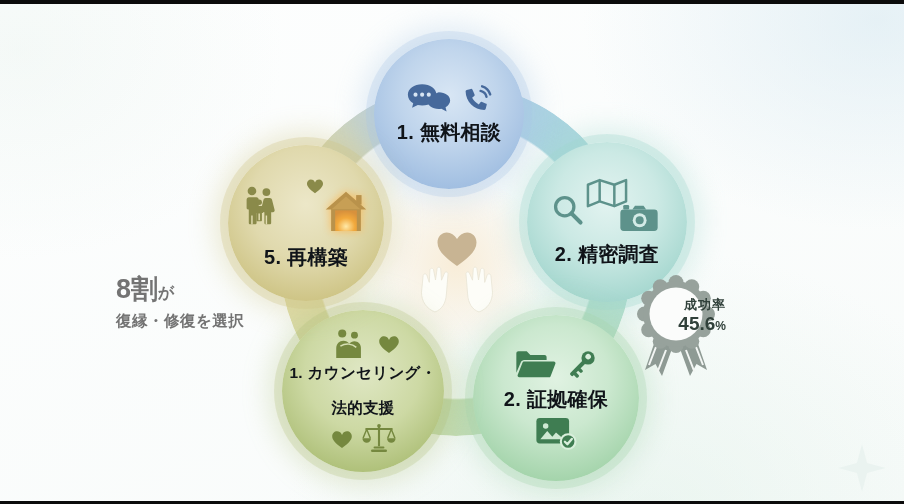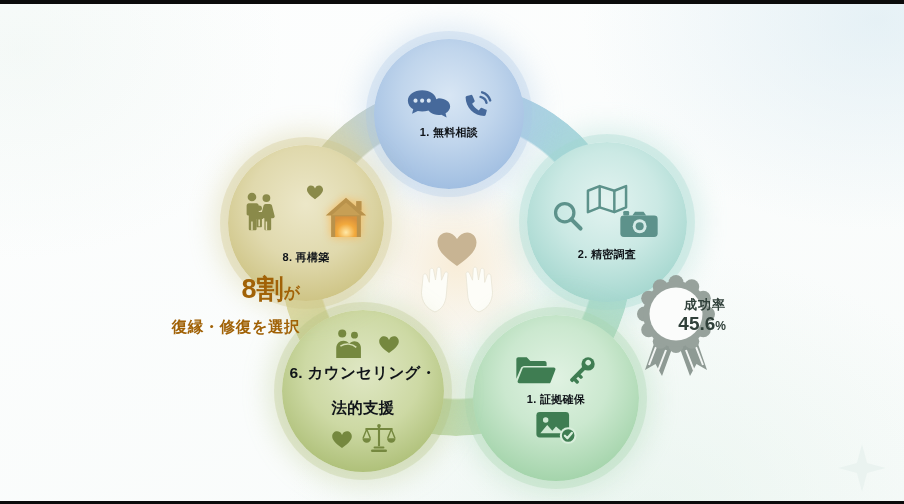--- a/index.html
+++ b/index.html
@@ -20,21 +20,21 @@
       #bdd8ab 180deg,#c9d79f 216deg,#dcd9a0 252deg,#e2d79e 288deg,#c3cfc0 324deg,#a9c6e6 360deg);
     -webkit-mask:radial-gradient(circle,transparent 0 138px,#000 140px);
             mask:radial-gradient(circle,transparent 0 138px,#000 140px);}
   .center-glow{position:absolute;left:366px;top:176px;width:180px;height:176px;border-radius:50%;
     background:radial-gradient(circle,rgba(248,236,214,.95) 0%,rgba(248,240,226,.55) 45%,rgba(250,250,248,0) 72%);}
   .hands{position:absolute;left:398px;top:212px;}
 
   
   .step{position:absolute;border-radius:50%;display:flex;flex-direction:column;
         align-items:center;justify-content:center;text-align:center;}
-  .step .label{font-weight:700;font-size:11px;color:#101419;letter-spacing:.3px;line-height:1.25;margin-top:5px;}
+  .step .label{font-weight:700;font-size:20px;color:#101419;letter-spacing:.3px;line-height:1.25;margin-top:5px;}
   #step1{left:374px;top:39px;width:150px;height:150px;
     background:radial-gradient(circle at 50% 38%,#d8e6f4 0%,#c0d5ec 40%,#a3c0e2 75%,#93b2d8 100%);
     box-shadow:0 0 0 8px rgba(168,198,230,.28),0 0 26px 14px rgba(168,198,230,.30);}
   #step2{left:527px;top:142px;width:160px;height:160px;
     background:radial-gradient(circle at 50% 38%,#e2f3f0 0%,#cbe9e4 40%,#a5d7cf 78%,#90cac1 100%);
     box-shadow:0 0 0 8px rgba(160,214,206,.30),0 0 26px 14px rgba(160,214,206,.32);text-align:right;}
   #step3{left:473px;top:315px;width:166px;height:166px;
     background:radial-gradient(circle at 50% 38%,#e0f2e2 0%,#cbe8cf 40%,#a4d4ab 78%,#8fc698 100%);
     box-shadow:0 0 0 8px rgba(165,211,173,.30),0 0 26px 14px rgba(165,211,173,.32);}
   #step4{left:282px;top:310px;width:162px;height:162px;
@@ -48,25 +48,25 @@
   .s2icons{position:relative;width:116px;height:60px;}
   .s2icons .map{position:absolute;left:36px;top:0;}
   .s2icons .mag{position:absolute;left:2px;top:16px;}
   .s2icons .cam{position:absolute;left:70px;top:26px;}
   .s5icons{position:relative;width:126px;height:64px;}
   .s5icons .fam{position:absolute;left:0;top:10px;}
   .s5icons .hrt{position:absolute;left:62px;top:0;}
   .s5icons .hse{position:absolute;left:80px;top:14px;}
 
   
-  .stat{position:absolute;left:116px;top:274px;width:184px;text-align:right;
-        color:#a16207;font-weight:700;line-height:1.15;}
+  .stat{position:absolute;left:116px;top:274px;width:184px;text-align:left;
+        color:#737373;font-weight:700;line-height:1.15;}
   .stat .big{font-size:27px;}
   .stat .small{font-size:16px;}
-  .stat .line2{font-size:15.5px;margin-top:13px;letter-spacing:.5px;}
+  .stat .line2{font-size:15.5px;margin-top:7px;letter-spacing:.5px;}
 
   
   .badge{position:absolute;left:626px;top:274px;width:100px;height:110px;}
   .badge-text{position:absolute;left:0;top:15px;width:100px;height:52px;display:flex;
       flex-direction:column;align-items:flex-end;justify-content:center;color:#30403a;}
   .badge-text .bl{font-size:13px;font-weight:700;letter-spacing:1px;}
   .badge-text .bv{font-size:19px;font-weight:800;line-height:1;}
   .badge-text .bu{font-size:12px;font-weight:700;}
 
   .sparkle{position:absolute;left:836px;top:442px;}
@@ -136,21 +136,21 @@
       <svg width="36" height="36" viewBox="0 0 26 26">
         <g transform="rotate(-45 13 13)" fill="#3f7d52">
           <circle cx="19.2" cy="13" r="4.8"></circle>
           <circle cx="19.9" cy="12.4" r="2" fill="#d8eedb"></circle>
           <rect x="1.5" y="11.6" width="14" height="2.9" rx="1.2"></rect>
           <rect x="3.2" y="13.8" width="2.5" height="4" rx=".9"></rect>
           <rect x="7.6" y="13.8" width="2.5" height="3.5" rx=".9"></rect>
         </g>
       </svg>
     </div>
-    <div class="label">1. 証拠確保</div>
+    <div class="label">2. 証拠確保</div>
     <svg width="44" height="34" viewBox="0 0 33 26" style="margin-top:4px;">
       <rect x="1.5" y="1.5" width="25" height="19.5" rx="2.6" fill="#3f7d52"></rect>
       <circle cx="8.6" cy="7.6" r="2.1" fill="#cfe9d3"></circle>
       <path d="M4.5 17.8l5.3-6.3 3.9 4.3 2.8-3.2 6 5.2z" fill="#cfe9d3"></path>
       <circle cx="25.8" cy="19.5" r="5.6" fill="#3f7d52" stroke="#d9efdc" stroke-width="1.6"></circle>
       <path d="M23.3 19.7l1.9 1.9 3.4-4" fill="none" stroke="#d9efdc" stroke-width="1.8" stroke-linecap="round" stroke-linejoin="round"></path>
     </svg>
   </div>
 
   <div class="step" id="step4">
@@ -158,21 +158,21 @@
       <svg width="44" height="30" viewBox="0 0 34 26">
         <circle cx="12" cy="4.8" r="3.5" fill="#75883f"></circle>
         <circle cx="22.6" cy="6.2" r="3" fill="#75883f"></circle>
         <path d="M6.8 26v-8.4c0-3.9 2.8-6.5 6.2-6.5 2.1 0 4 .9 5.1 2.5 1.1-1.3 2.7-2.1 4.5-2.1 3.1 0 5.6 2.5 5.6 5.6V26z" fill="#75883f"></path>
         <path d="M10.4 15.8c4.6-2.9 10.2-2.3 13.8 1" fill="none" stroke="#d6dfb3" stroke-width="1.3"></path>
       </svg>
       <svg width="24" height="22" viewBox="0 0 24 22">
         <path d="M12 21C5.4 16.3 2.2 12.9 2.2 9.2 2.2 6.3 4.4 4.2 7 4.2c2 0 3.7 1 4.5 2.7L12 8l.5-1.1C13.3 5.2 15 4.2 17 4.2c2.6 0 4.8 2.1 4.8 5 0 3.7-3.2 7.1-9.8 11.8z" fill="#75883f"></path>
       </svg>
     </div>
-    <div class="label">6. カウンセリング・</div>
+    <div class="label">1. カウンセリング・</div>
     <div class="label" style="margin-top:16px;">法的支援</div>
     <div class="iconrow" style="margin-top:5px;">
       <svg width="24" height="22" viewBox="0 0 24 22">
         <path d="M12 21C5.4 16.3 2.2 12.9 2.2 9.2 2.2 6.3 4.4 4.2 7 4.2c2 0 3.7 1 4.5 2.7L12 8l.5-1.1C13.3 5.2 15 4.2 17 4.2c2.6 0 4.8 2.1 4.8 5 0 3.7-3.2 7.1-9.8 11.8z" fill="#75883f"></path>
       </svg>
       <svg width="36" height="32" viewBox="0 0 31 27">
         <circle cx="15.5" cy="3" r="1.6" fill="#75883f"></circle>
         <rect x="14.6" y="3.6" width="1.8" height="17" fill="#75883f"></rect>
         <rect x="3.6" y="4.9" width="23.8" height="1.8" rx=".9" fill="#75883f"></rect>
         <path d="M4.9 6 1.8 13.6M4.9 6l3.1 7.6M26.1 6 23 13.6M26.1 6l3.1 7.6" fill="none" stroke="#75883f" stroke-width="1.2"></path>
@@ -207,21 +207,21 @@
             <stop offset="55%" stop-color="#f2a93c"></stop>
             <stop offset="100%" stop-color="#d8913c"></stop>
           </radialGradient>
         </defs>
         <rect x="24.5" y="3.5" width="4" height="7" fill="#b9924b"></rect>
         <path d="M17 1 2 14.2h4V30h22V14.2h4z" fill="#b9924b"></path>
         <rect x="9" y="14.8" width="16" height="15.2" fill="url(#hg)"></rect>
         <path d="M17 4.6 27.6 14H6.4z" fill="#c79f55"></path>
       </svg>
     </div>
-    <div class="label">8. 再構築</div>
+    <div class="label">5. 再構築</div>
   </div>
 
   <div class="stat">
     <div>
       <span class="big">8割</span><span class="small">が</span>
     </div>
     <div class="line2">復縁・修復を選択</div>
   </div>
 
   <div class="badge">

